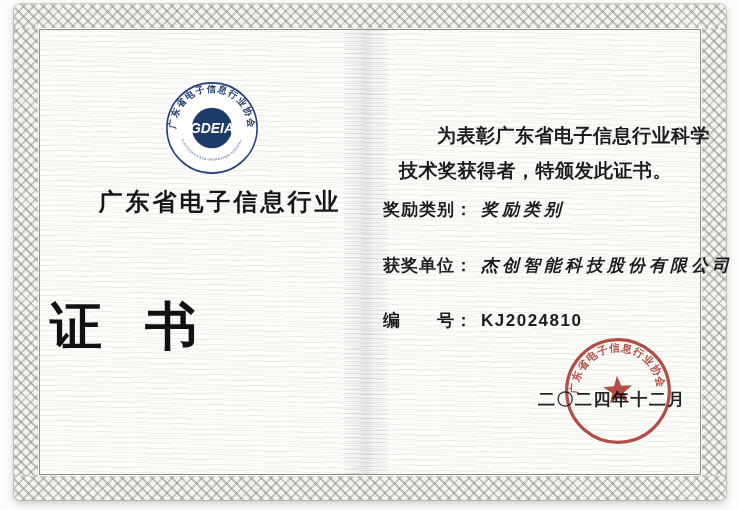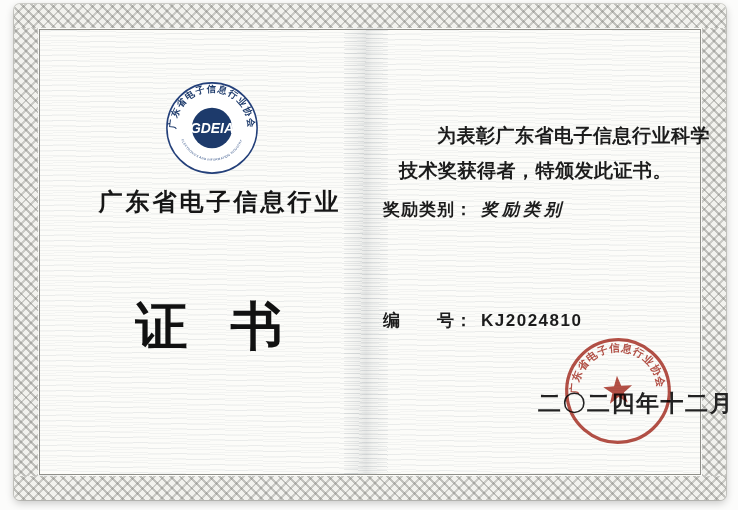--- a/index.html
+++ b/index.html
@@ -37,21 +37,21 @@
       repeating-linear-gradient(2deg, rgba(130,140,150,.16) 0 1px, transparent 1px 4px);
   }
 
   
   .logo{position:absolute;left:150px;top:76px;width:96px;height:96px;}
   .title-line{position:absolute;left:46px;width:320px;text-align:center;
     font-family:"Liberation Serif","DejaVu Serif",serif;
     font-weight:bold;color:#161616;font-size:24px;letter-spacing:3px;}
   .title-line.l1{top:182px;}
   .title-line.l2{top:237px;}
-  .doctype{position:absolute;left:36px;top:288px;width:320px;text-align:center;
+  .doctype{position:absolute;left:36px;top:288px;width:320px;
     font-family:"Liberation Serif","DejaVu Serif",serif;
     font-weight:bold;color:#111;font-size:52px;word-spacing:26px;letter-spacing:2px;}
 
   
   .citation{position:absolute;left:369px;top:98px;width:314px;margin:16px;
     font-family:"Liberation Serif","DejaVu Serif",serif;
     font-weight:bold;color:#1c1c1c;font-size:19px;line-height:1.85;
     text-indent:2em;letter-spacing:.5px;}
   .row{position:absolute;left:369px;white-space:nowrap;
     font-family:"Liberation Serif","DejaVu Serif",serif;color:#1c1c1c;font-size:17px;}
@@ -60,21 +60,21 @@
   .row .val.kai{font-style:italic;font-weight:bold;letter-spacing:4px;
     font-family:"Liberation Serif","DejaVu Serif",serif;}
   .row .val.num{font-family:"Liberation Sans","DejaVu Sans",sans-serif;
     font-weight:700;letter-spacing:1.5px;}
   .row.r1{top:194px;}
   .row.r2{top:250px;}
   .row.r3{top:305px;}
 
   .date{position:absolute;left:524px;top:384px;
     font-family:"Liberation Serif","DejaVu Serif",serif;
-    font-weight:bold;color:#222;font-size:23px;letter-spacing:1.5px;white-space:nowrap;z-index:1;}
+    font-weight:bold;color:#222;font-size:17px;letter-spacing:1.5px;white-space:nowrap;z-index:1;}
   .seal{position:absolute;left:547px;top:330px;width:114px;height:114px;
     z-index:2;opacity:.85;mix-blend-mode:multiply;transform:rotate(-4deg);}
 </style>
 </head>
 <body>
 
 <div class="photo">
   <div class="cert">
 
     <div class="band top"></div>
@@ -101,20 +101,23 @@
     </svg>
 
     <div class="title-line l1">广东省电子信息行业</div>
     <div class="doctype">证 书</div>
 
     <p class="citation">为表彰广东省电子信息行业科学技术奖获得者，特颁发此证书。</p>
 
     <div class="row r1">
       <span class="lbl">奖励类别：</span><span class="val kai">奖励类别</span>
     </div>
+    <div class="row r2">
+      <span class="lbl">获奖单位：</span><span class="val kai">杰创智能科技股份有限公司</span>
+    </div>
     <div class="row r3">
       <span class="lbl">编　　号：</span><span class="val num">KJ2024810</span>
     </div>
 
     <div class="date">二〇二四年十二月</div>
 
     <svg class="seal" viewBox="0 0 120 120">
       <defs>
         <path id="sealArc" d="M 20.5,74.4 A 42,42 0 1 1 99.5,74.4"></path>
       </defs>

